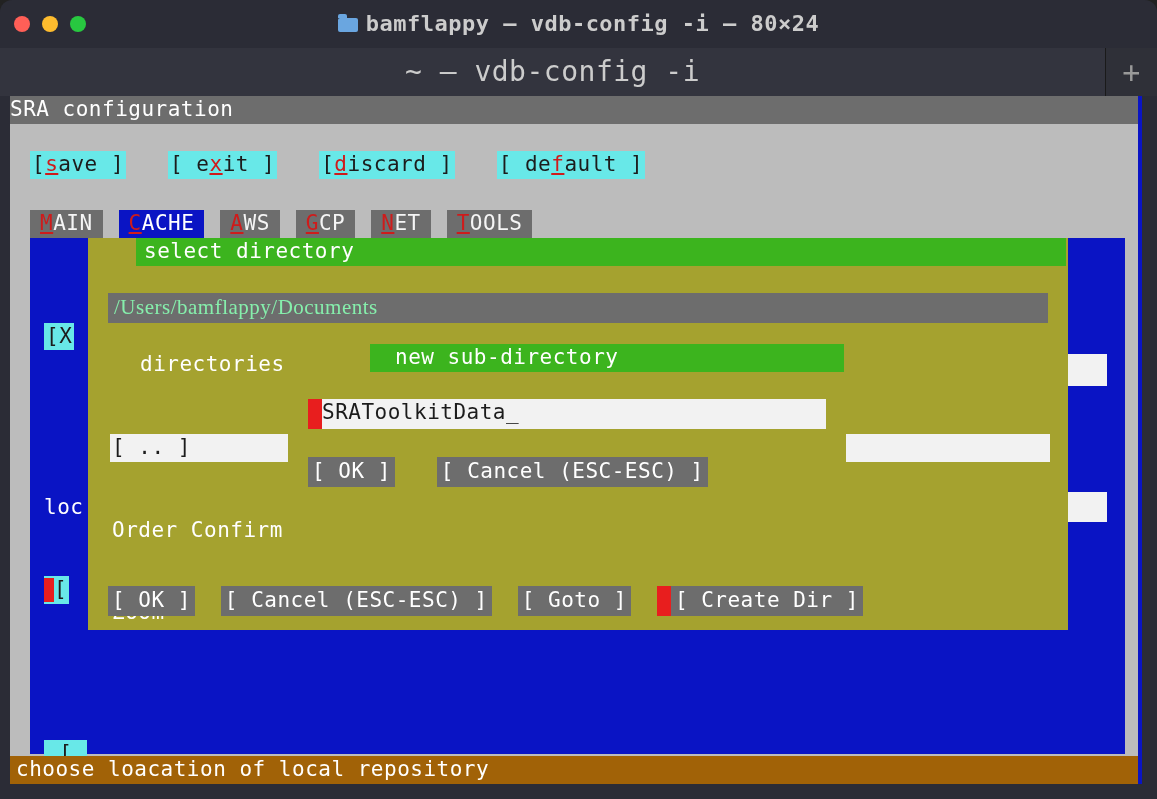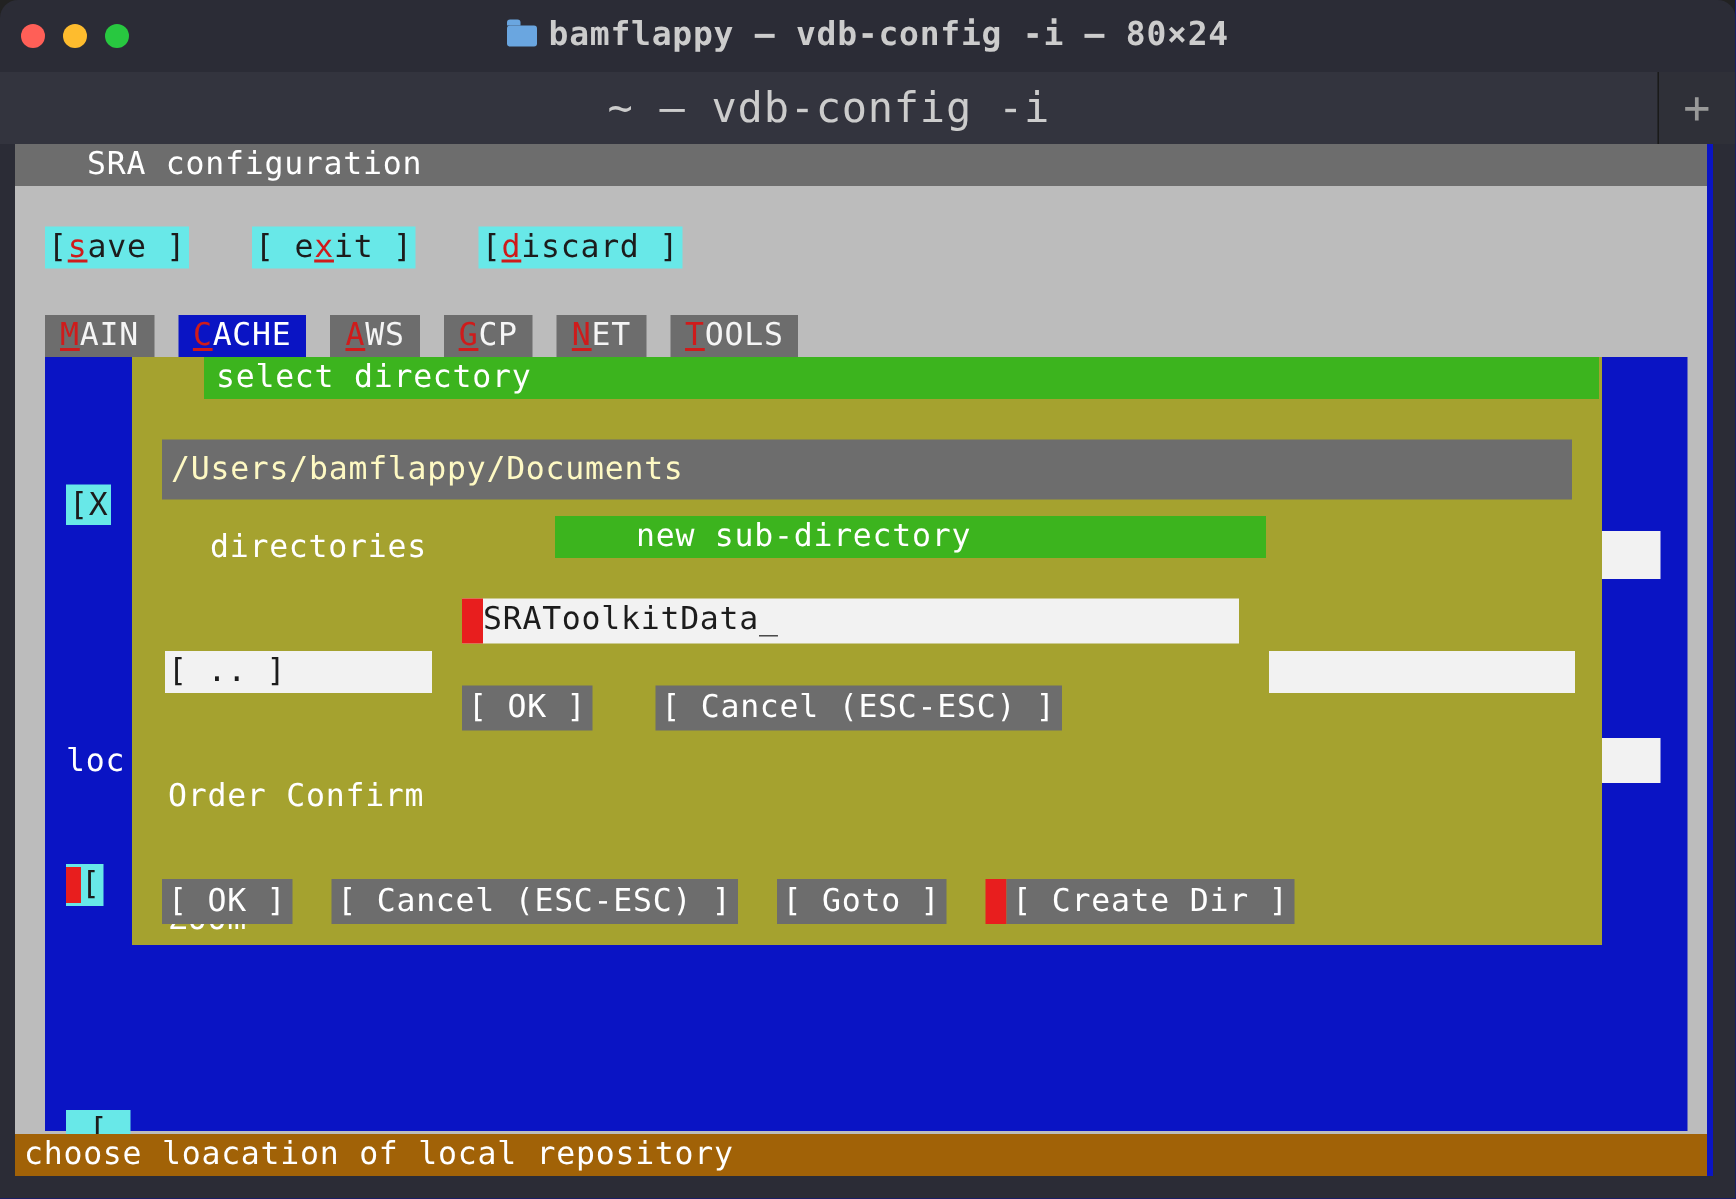--- a/index.html
+++ b/index.html
@@ -98,21 +98,20 @@
   .row {
     height: 28px;
     white-space: pre;
   }
   .header-row {
     position: absolute;
     top: 0; left: 0; right: 4px;
     height: 28px;
     display: flex;
     align-items: center;
-    padding-left: 48px;
     color: #fff;
     background: #6d6d6d;
   }
   .bg-lgrey-full {
     position: absolute;
     top: 28px; left: 0; right: 4px; bottom: 28px;
     background: #bcbcbc;
   }
   .topbuttons {
     position: absolute;
@@ -171,26 +170,27 @@
     background: #3cb41e;
     color: #fff;
     display: flex;
     align-items: center;
     padding-left: 8px;
   }
   .path-row {
     position: absolute;
     top: 55px; left: 20px;
     width: 940px;
-    height: 40px;
+    height: 30px;
     background: #6d6d6d;
-    color: #fef9c3;
+    color: #86efac;
     display: flex;
     align-items: center;
     padding-left: 6px;
+    font-family: Liberation Serif, serif;
   }
   .dir-label {
     position: absolute;
     top: 113px; left: 24px;
     color: #fff;
     margin-left: 28px;
   }
   .dir-list {
     position: absolute;
     top: 141px; left: 24px;
@@ -209,21 +209,21 @@
   }
   .sub-title {
     position: absolute;
     top: 0; left: 82px;
     width: 474px;
     height: 28px;
     background: #3cb41e;
     color: #fff;
     display: flex;
     align-items: center;
-    padding-left: 54px;
+    padding-left: 25px;
   }
   .sub-input {
     position: absolute;
     top: 55px; left: 20px;
     width: 518px;
     height: 30px;
     background: #f2f2f2;
     color: #1c1c1c;
     display: flex;
     align-items: flex-start;
@@ -303,20 +303,25 @@
         </span>
       <span class="btn cyan">
           <span>[   e</span>
           <span class="hk">x</span>
           <span>it   ]</span>
         </span>
       <span class="btn cyan">
           <span>[ </span>
           <span class="hk">d</span>
           <span>iscard  ]</span>
+        </span>
+      <span class="btn cyan">
+          <span>[ de</span>
+          <span class="hk">f</span>
+          <span>ault  ]</span>
         </span>
     </div>
 
     <div class="tabsrow">
       <span class="tui-tab grey"> 
           <span class="hk">M</span>
           <span>AIN</span> 
         </span>
       <span class="tui-tab" style="background:#0a14c4;color:#fff"> 
           <span class="hk">C</span>

